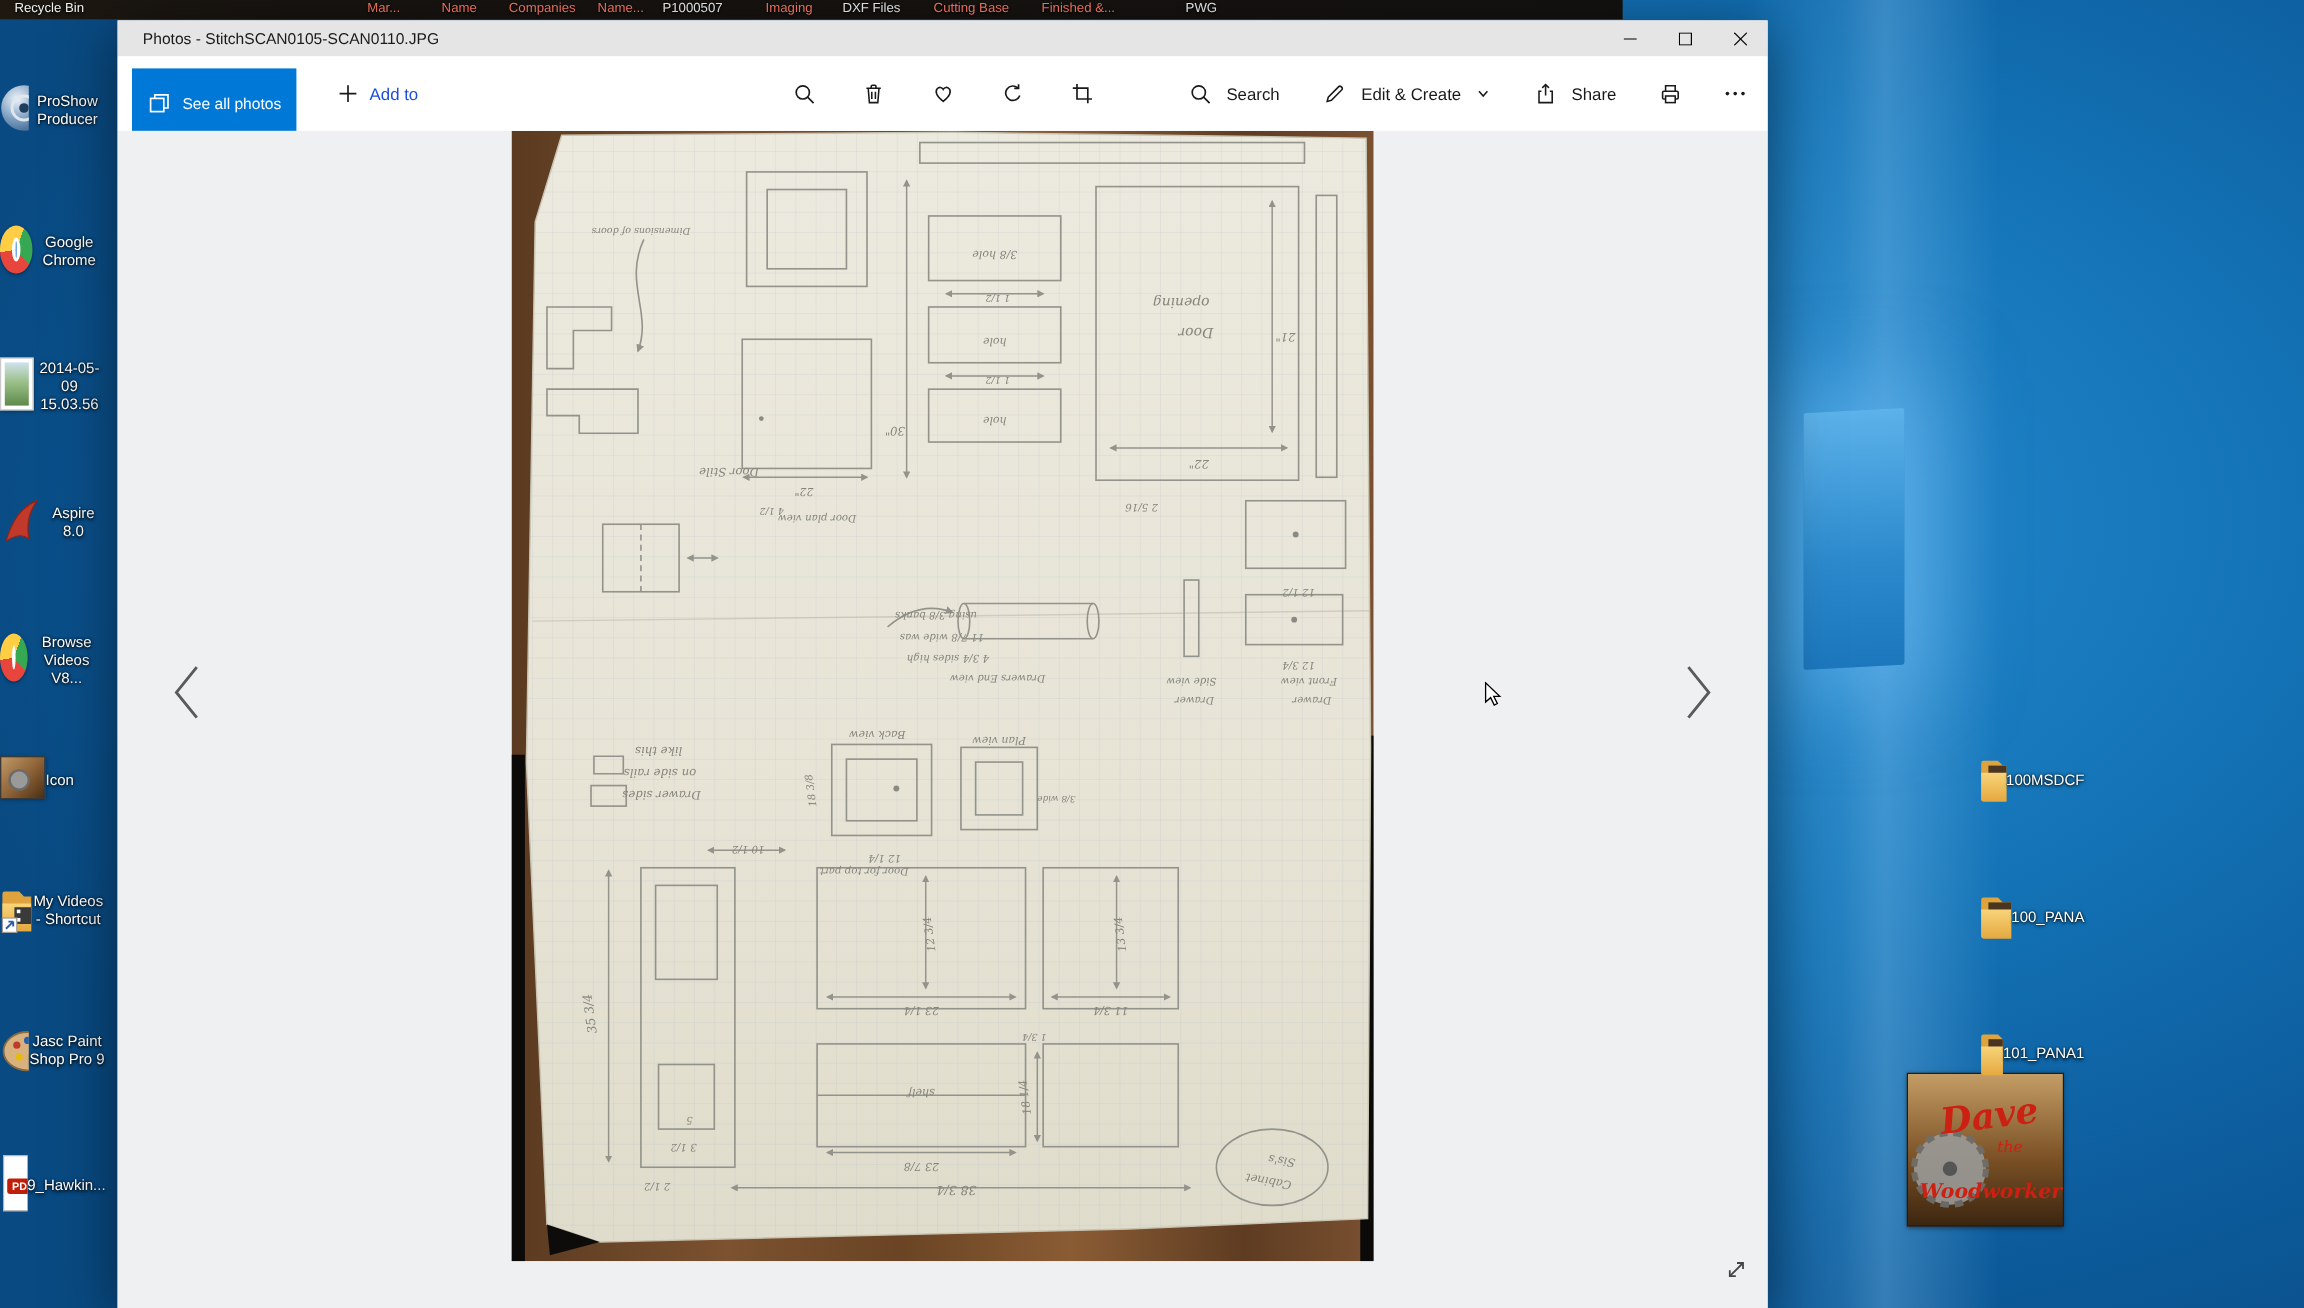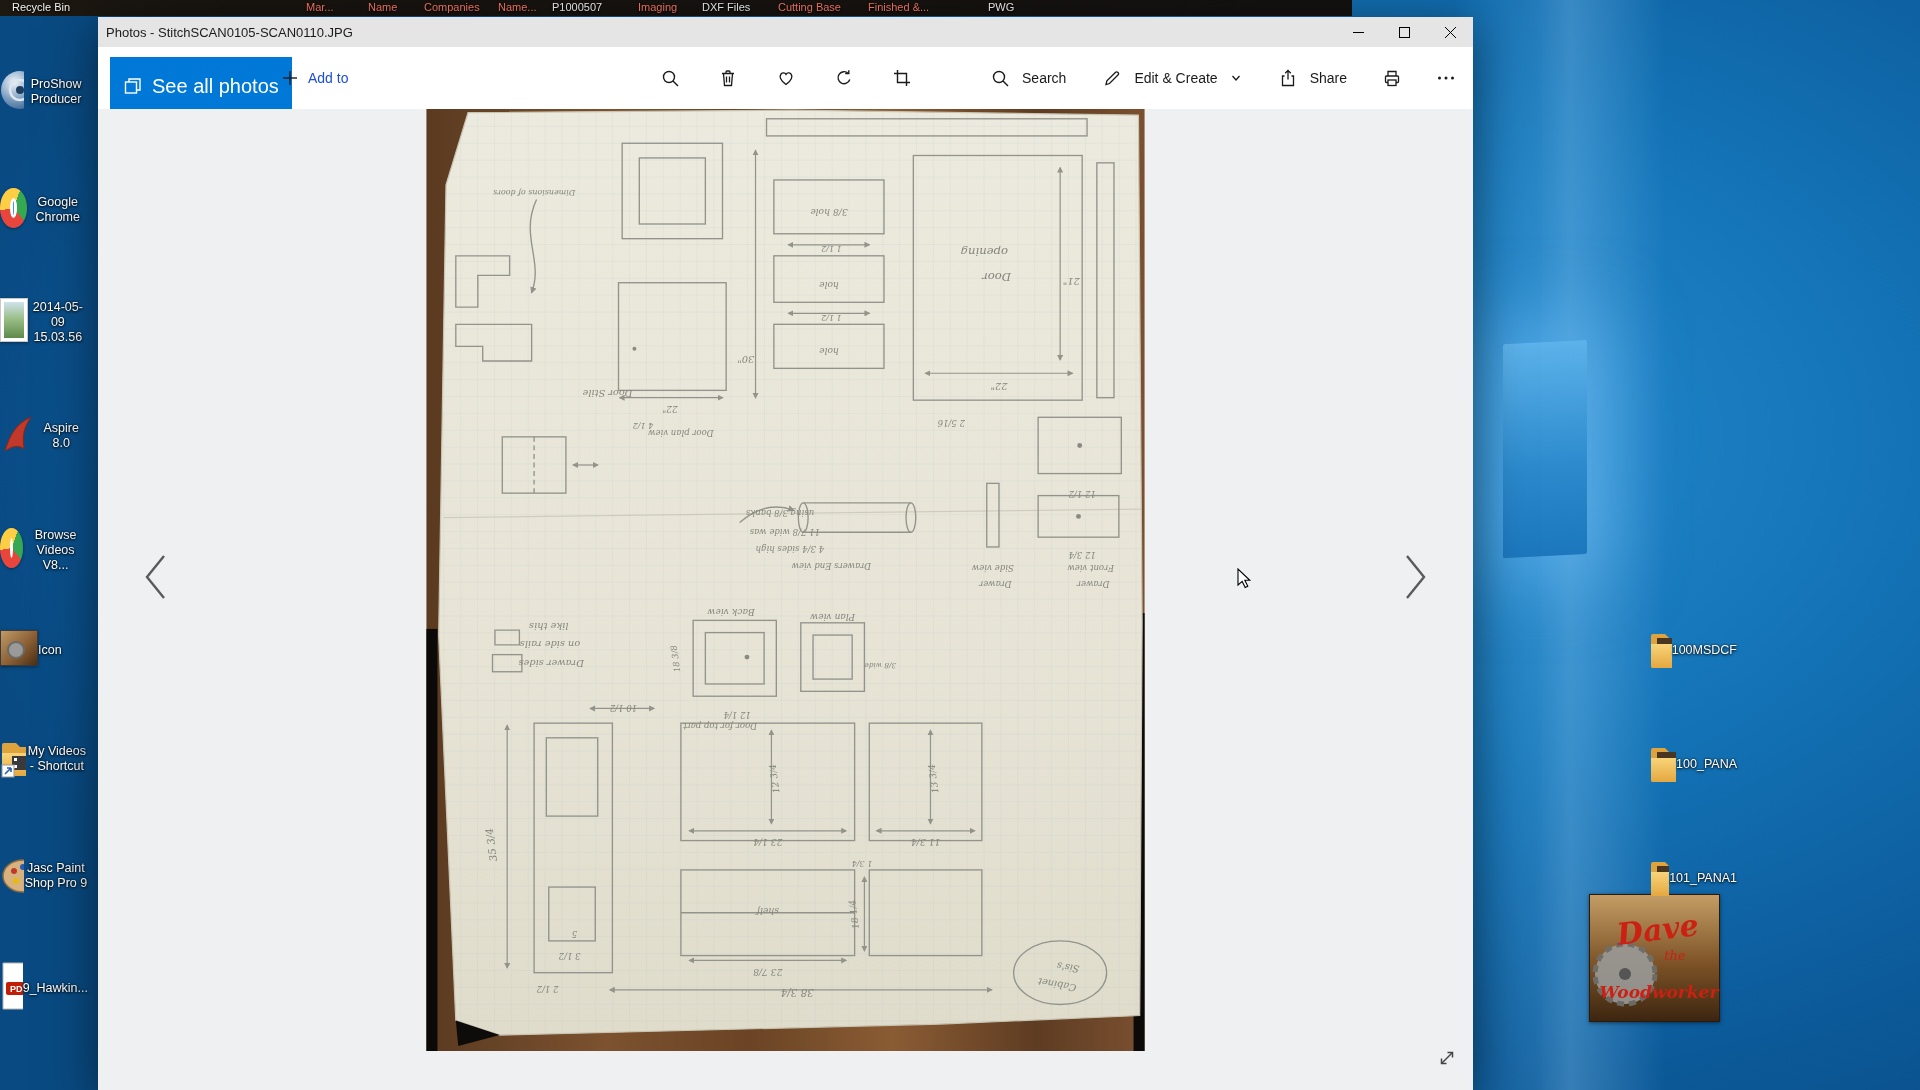--- a/index.html
+++ b/index.html
@@ -39,27 +39,27 @@
   .thumb-photo .inner { width:100%; height:100%; background:linear-gradient(180deg,#cfe2ed 0%, #9cc08a 45%, #5e8a4a 100%); }
 
   .thumb-sepia { width:38px; height:36px; border:1px solid #3a3a3a; background:linear-gradient(135deg,#c09a68 0%, #8a5f34 55%, #4a2f16 100%);
     position:relative; box-shadow:0 1px 3px rgba(0,0,0,.4); }
   .thumb-sepia::after { content:""; position:absolute; left:6px; bottom:6px; width:14px; height:14px; border-radius:50%; background:#9a9a98; border:2px solid #6a6a68; }
 
   
   .pwindow { position:absolute; left:98px; top:17px; width:1375px; height:1073px; background:#fff;
     box-shadow:0 10px 46px rgba(0,0,0,.5); z-index:4; }
   .titlebar { height:30px; background:#e5e5e5; display:flex; align-items:center; }
-  .titlebar .ttl { font-size:13px; color:#1a1a1a; padding-left:8px; flex:1; }
+  .titlebar .ttl { font-size:13px; color:#1a1a1a; padding-left:21px; flex:1; }
   .caps { display:flex; height:30px; }
   .cap { width:46px; height:30px; display:flex; align-items:center; justify-content:center; }
 
   .cmdbar { position:relative; height:62px; background:#fff; }
   .btn-seeall { position:absolute; left:12px; top:10px; height:58px; background:#0078d7; color:#fff;
-    display:flex; align-items:center; gap:9px; padding:0 13px; font-size:20px; }
+    display:flex; align-items:center; gap:9px; padding:0 13px; font-size:13px; }
   .btn-addto { position:absolute; left:172px; top:10px; height:42px; display:flex; align-items:center; gap:8px;
     font-size:14px; color:#1d4ed8; padding:0 10px; }
   .cmd-center { position:absolute; left:50%; top:0; height:62px; transform:translateX(-50%);
     display:flex; align-items:center; gap:28px; }
   .cmd-right { position:absolute; right:12px; top:0; height:62px; display:flex; align-items:center; gap:24px; }
   .cmd-btn { display:flex; align-items:center; gap:12px; font-size:14px; color:#1a1a1a; padding:6px; }
   .iconbtn { width:30px; height:30px; display:flex; align-items:center; justify-content:center; }
 
   .viewer { position:absolute; left:0; right:0; top:92px; bottom:0; background:#eff0f1; overflow:hidden; }
   .photo-wrap { position:absolute; left:328px; top:0; width:719px; height:942px; }

